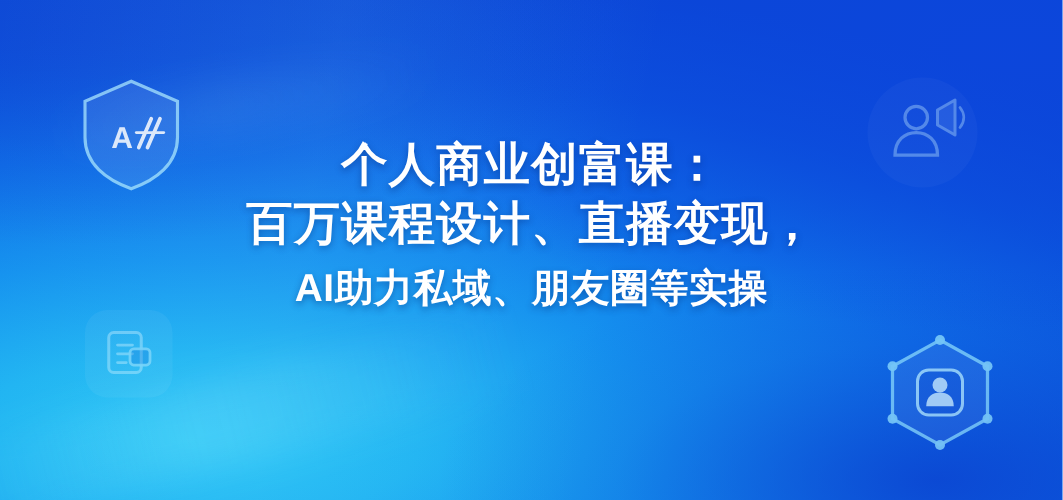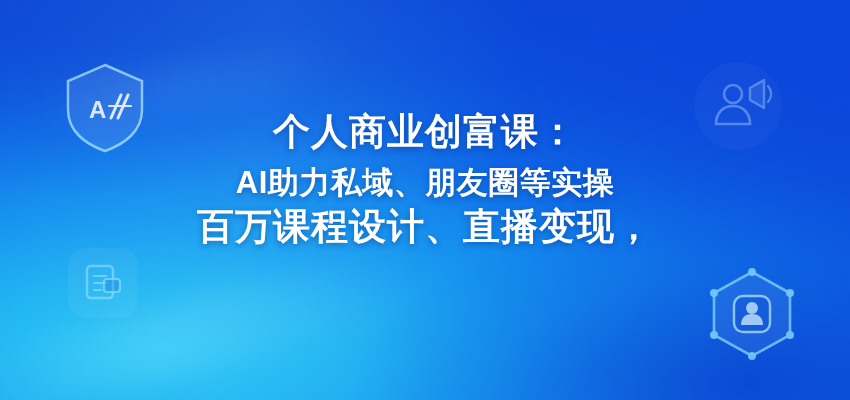--- a/index.html
+++ b/index.html
@@ -150,17 +150,17 @@
       <circle cx="92" cy="31" r="4" fill="rgba(150,230,255,0.95)"></circle>
       <circle cx="92" cy="73" r="4" fill="rgba(150,230,255,0.95)"></circle>
       <circle cx="54" cy="94" r="4" fill="rgba(150,230,255,0.95)"></circle>
       <circle cx="16" cy="73" r="4" fill="rgba(150,230,255,0.95)"></circle>
       <circle cx="16" cy="31" r="4" fill="rgba(150,230,255,0.95)"></circle>
     </svg>
   </div>
 
   <div class="title-block">
     <div class="line line1">个人商业创富课：</div>
+    <div class="line line2">百万课程设计、直播变现，</div>
     <div class="line line3">AI助力私域、朋友圈等实操</div>
-    <div class="line line2">百万课程设计、直播变现，</div>
   </div>
 
 </div>
 
 </body></html>

